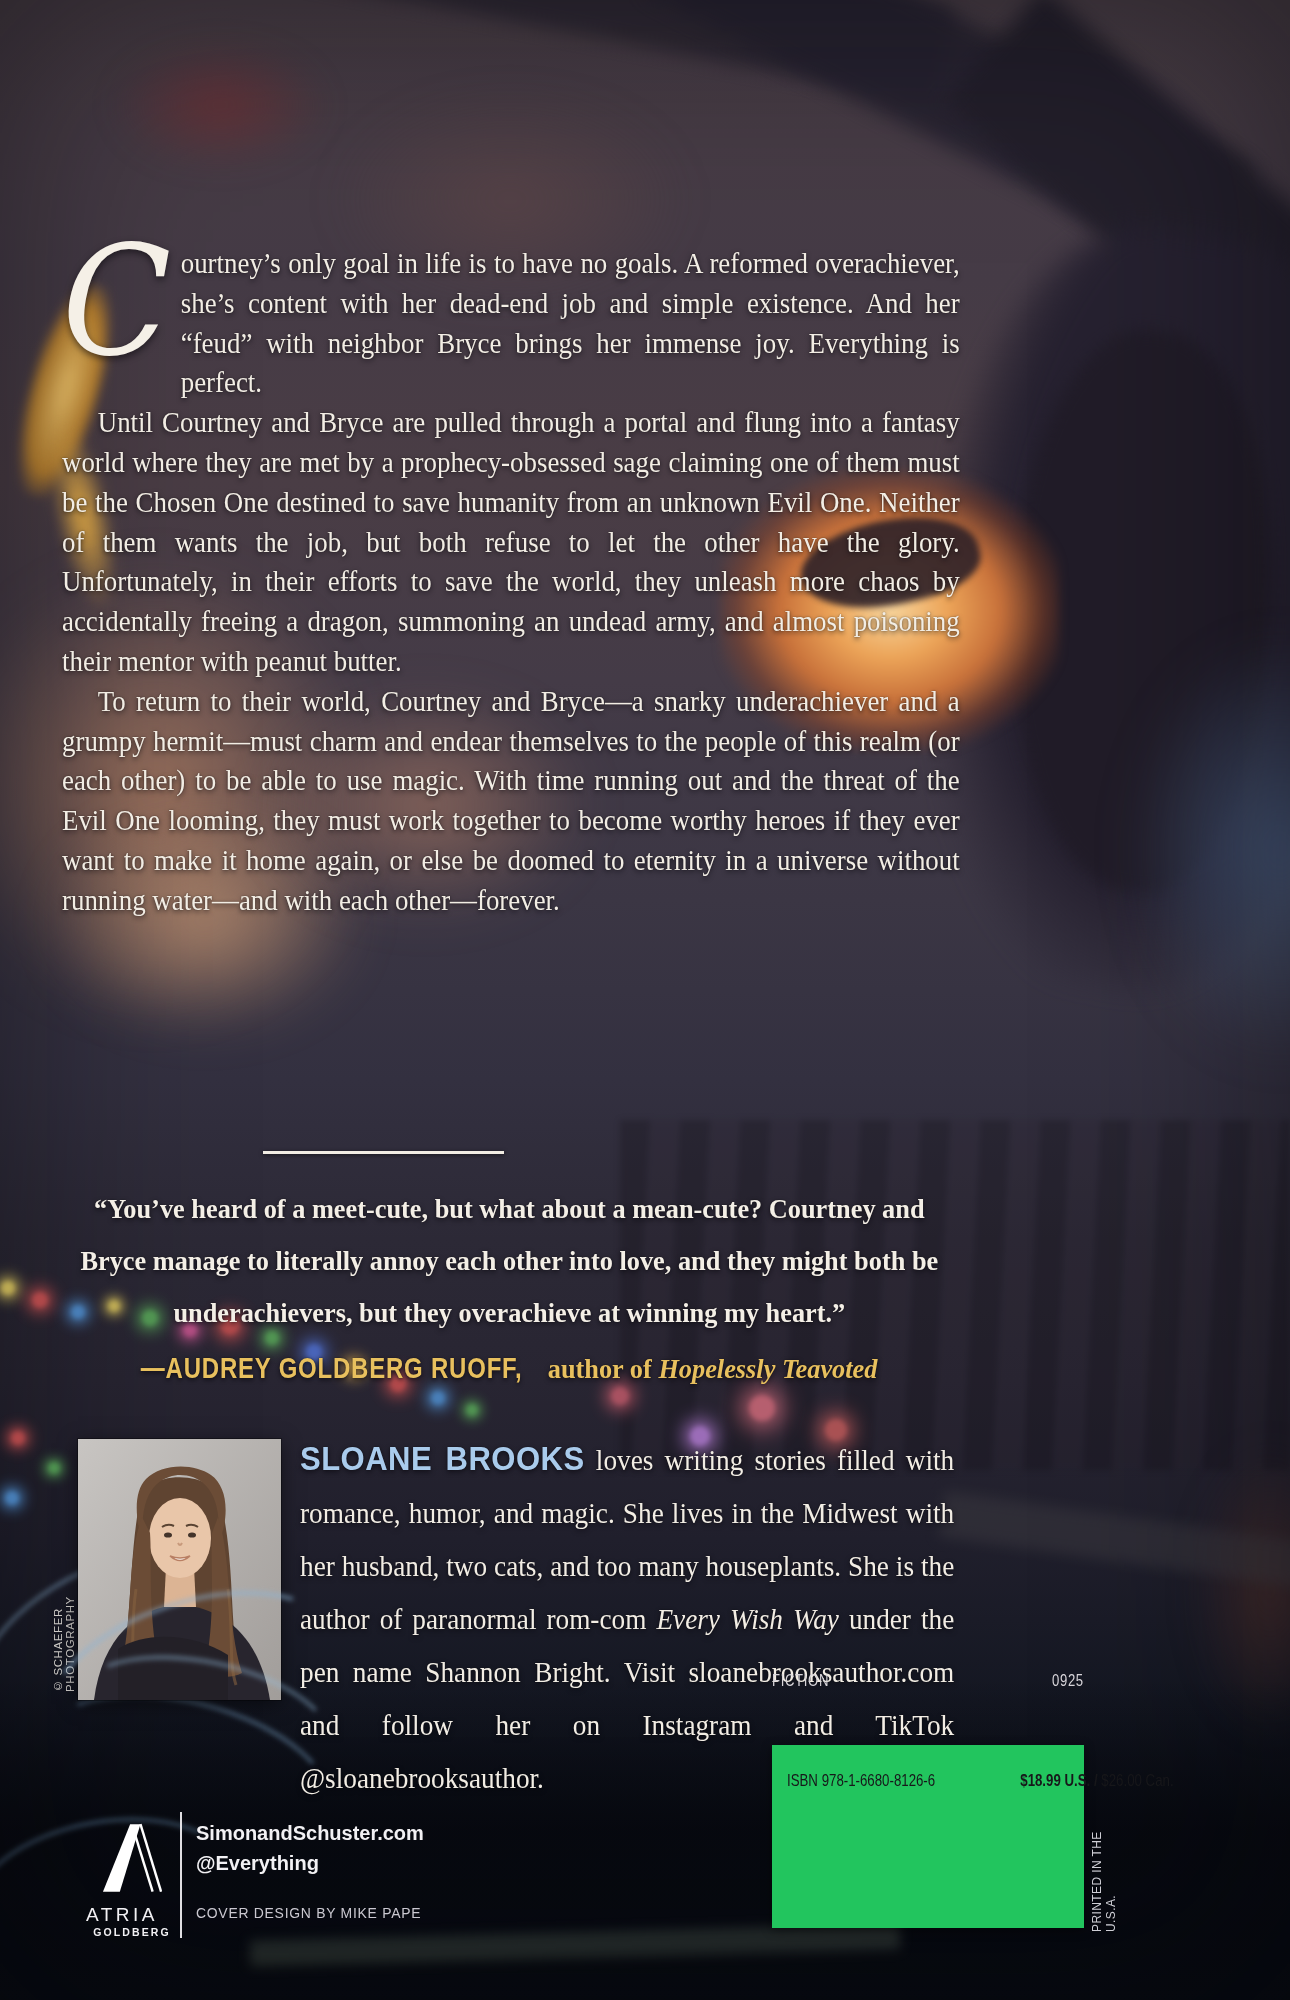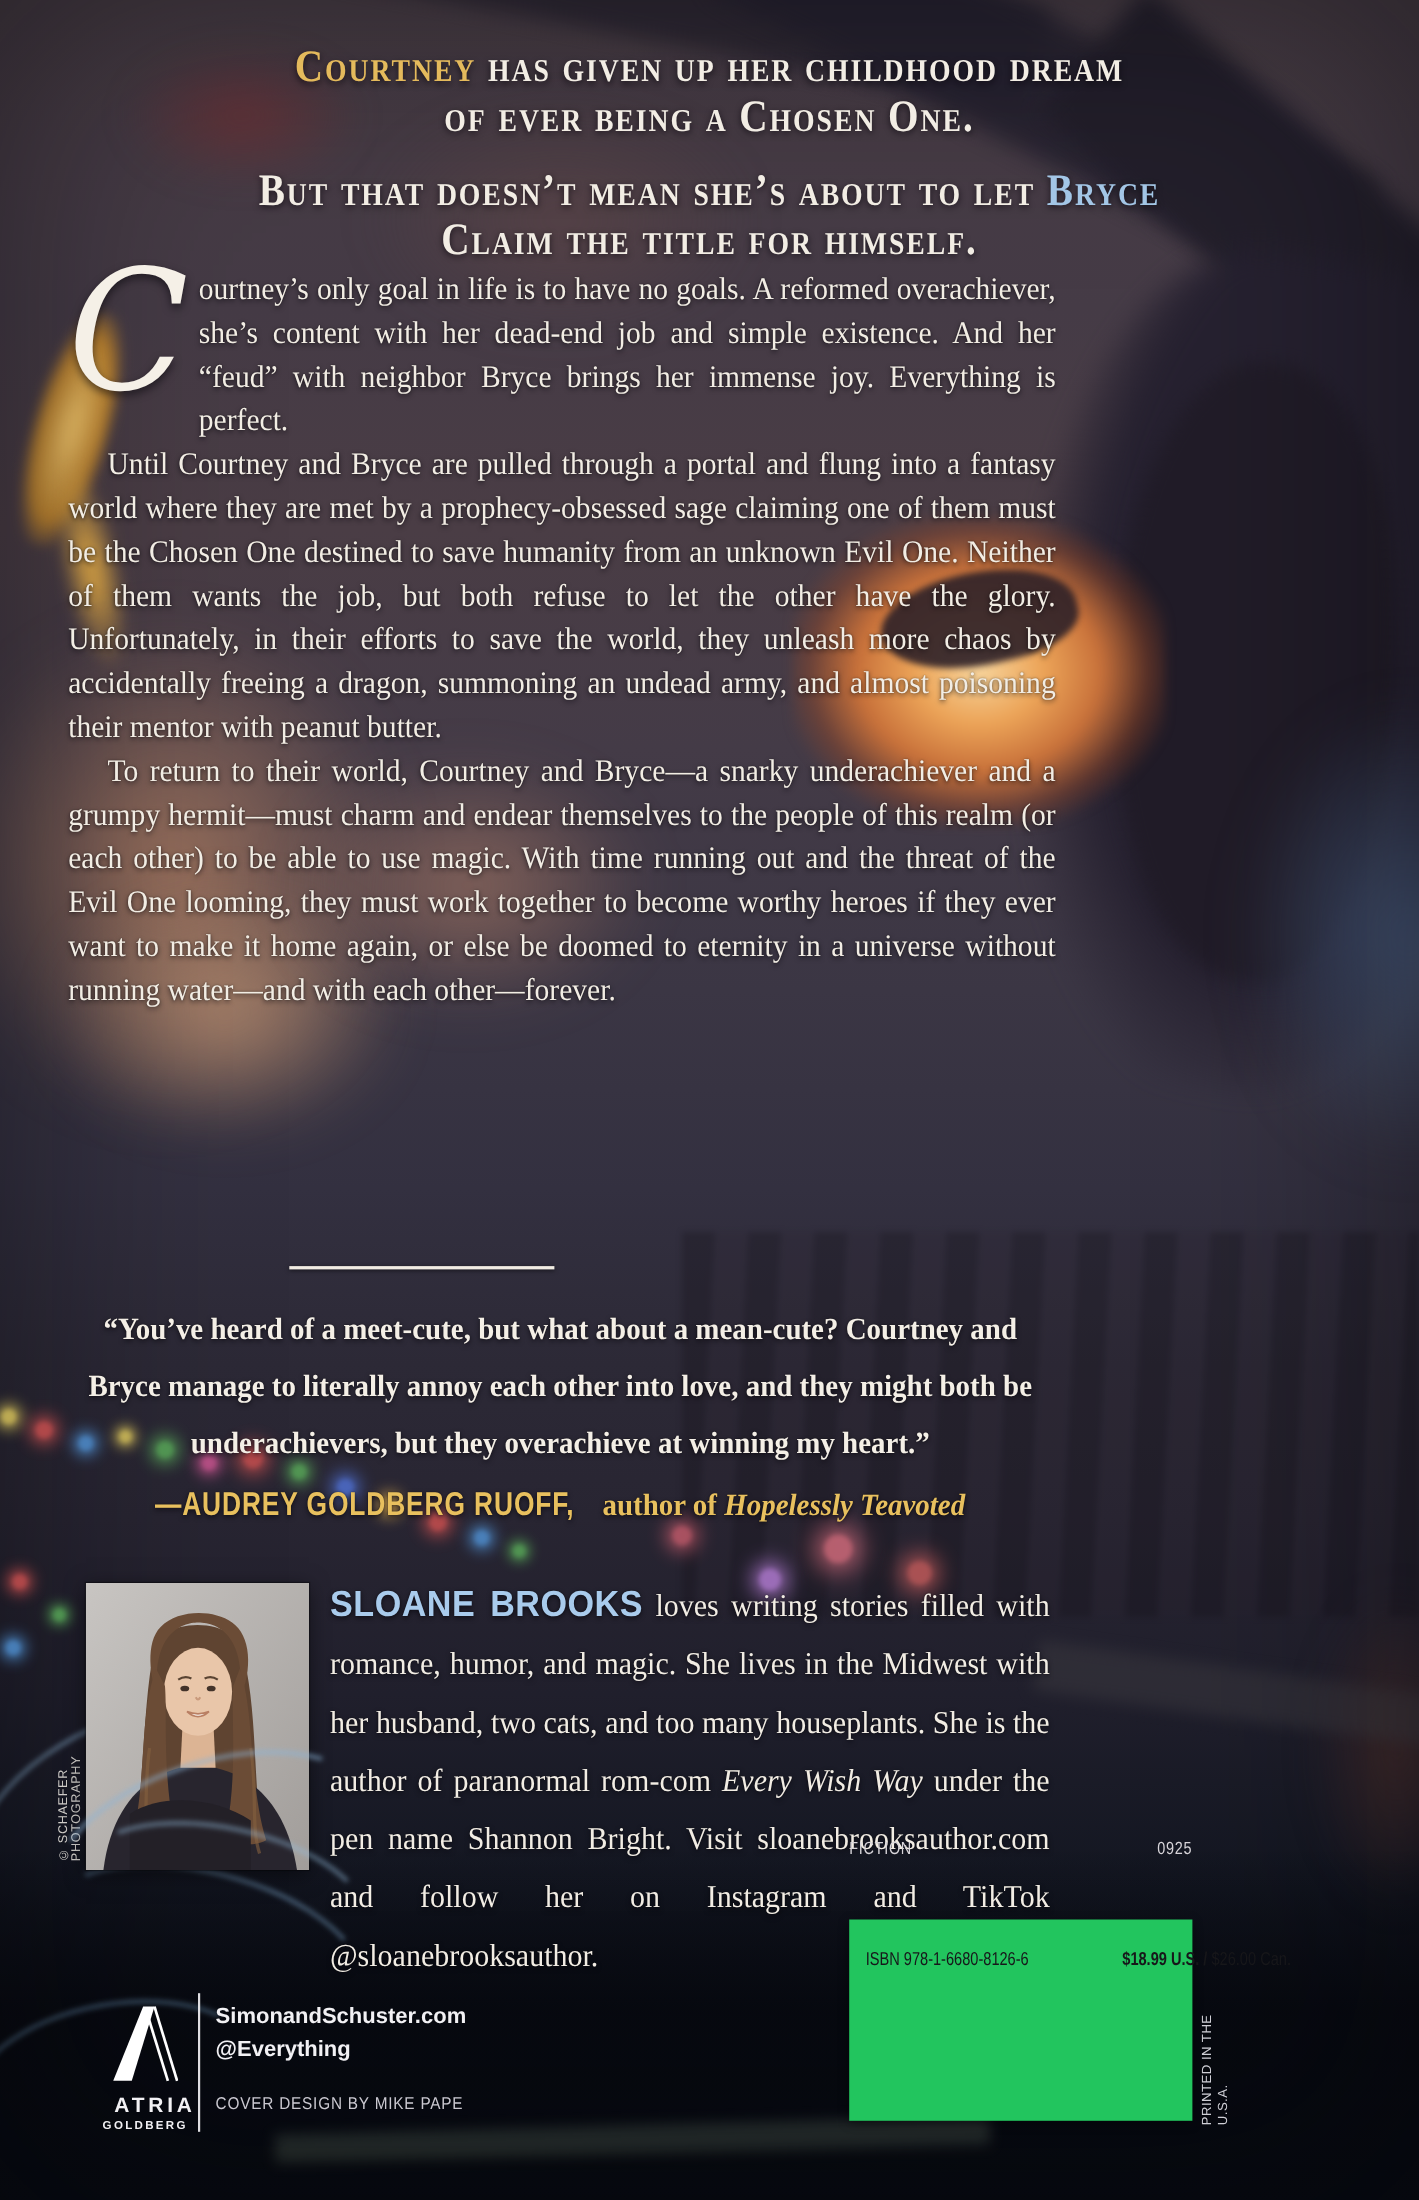--- a/index.html
+++ b/index.html
@@ -74,22 +74,22 @@
   .isbn-row .price{display:inline-block;transform:scaleX(.78);transform-origin:100% 50%;white-space:nowrap;}
   .price b{font-weight:700;}
 
   .printed{position:absolute;top:1800px;left:1090px;height:132px;
     font-family:"Liberation Sans","DejaVu Sans",sans-serif;font-size:12px;
     letter-spacing:.4px;color:#cfcfd6;writing-mode:vertical-rl;transform:rotate(180deg);}
 
   .publisher{position:absolute;top:1812px;left:86px;width:420px;height:140px;
     font-family:"Liberation Sans","DejaVu Sans",sans-serif;color:#f2f1f4;}
   .atria-logo{position:absolute;top:8px;left:16px;width:60px;height:74px;}
-  .atria-name{position:absolute;top:92px;left:0;width:92px;text-align:right;
-    font-weight:700;font-size:19px;letter-spacing:3.5px;}
+  .atria-name{position:absolute;top:92px;left:0;width:92px;text-align:left;
+    font-weight:400;font-size:19px;letter-spacing:3.5px;}
   .atria-imprint{position:absolute;top:114px;left:0;width:92px;text-align:center;
     font-weight:700;font-size:10.5px;letter-spacing:2.1px;}
   .pub-divider{position:absolute;top:0;left:94px;width:2px;height:126px;background:rgba(242,241,244,.92);}
   .pub-site{position:absolute;top:10px;left:110px;font-weight:700;font-size:20px;}
   .pub-social{position:absolute;top:40px;left:110px;font-weight:700;font-size:20px;}
   .pub-design{position:absolute;top:92px;left:110px;font-size:15.5px;letter-spacing:.8px;
     color:#cac8d0;transform:scaleX(.9);transform-origin:0 50%;}
 
   .smoke{position:absolute;border:4px solid transparent;border-radius:50%;
     filter:blur(2.5px);pointer-events:none;}
@@ -154,26 +154,20 @@
         <div style="position: absolute; left: 11px; top: 1431px; width: 14px; height: 14px; border-radius: 50%; background: rgb(201, 79, 79); box-shadow: rgb(201, 79, 79) 0px 0px 12.6px 4.2px; filter: blur(2.5px); opacity: 0.85;"></div>
         <div style="position: absolute; left: 48px; top: 1462px; width: 12px; height: 12px; border-radius: 50%; background: rgb(88, 168, 88); box-shadow: rgb(88, 168, 88) 0px 0px 10.8px 3.6px; filter: blur(2.5px); opacity: 0.85;"></div>
         <div style="position: absolute; left: 5px; top: 1491px; width: 14px; height: 14px; border-radius: 50%; background: rgb(79, 143, 208); box-shadow: rgb(79, 143, 208) 0px 0px 12.6px 4.2px; filter: blur(2.5px); opacity: 0.85;"></div>
         <div style="position: absolute; left: 611px; top: 1387px; width: 18px; height: 18px; border-radius: 50%; background: rgb(192, 90, 106); box-shadow: rgb(192, 90, 106) 0px 0px 16.2px 5.4px; filter: blur(2.5px); opacity: 0.85;"></div>
         <div style="position: absolute; left: 690px; top: 1426px; width: 20px; height: 20px; border-radius: 50%; background: rgb(176, 122, 208); box-shadow: rgb(176, 122, 208) 0px 0px 18px 6px; filter: blur(2.5px); opacity: 0.85;"></div>
         <div style="position: absolute; left: 749px; top: 1395px; width: 26px; height: 26px; border-radius: 50%; background: rgb(208, 106, 122); box-shadow: rgb(208, 106, 122) 0px 0px 23.4px 7.8px; filter: blur(2.5px); opacity: 0.85;"></div>
         <div style="position: absolute; left: 825px; top: 1419px; width: 22px; height: 22px; border-radius: 50%; background: rgb(192, 90, 90); box-shadow: rgb(192, 90, 90) 0px 0px 19.8px 6.6px; filter: blur(2.5px); opacity: 0.85;"></div>
       </div>
   </div>
 
-  <header class="tagline">
-    <div class="tag-line"><span class="gold">Courtney</span><span> has given up her childhood dream</span></div>
-    <div class="tag-line">of ever being a Chosen One.</div>
-    <div class="tag-line tag-block2" style="margin-top:22px;"><span>But that doesn’t mean she’s about to let </span><span class="blue">Bryce</span></div>
-    <div class="tag-line">Claim the title for himself.</div>
-  </header>
 
   <section class="synopsis txtshadow">
     <p><span class="dropcap">C</span><span>ourtney’s only goal in life is to have no goals. A reformed overachiever, she’s content with her dead-end job and simple existence. And her “feud” with neighbor Bryce brings her immense joy. Everything is perfect.</span></p>
     <p class="indent">Until Courtney and Bryce are pulled through a portal and flung into a fantasy world where they are met by a prophecy-obsessed sage claiming one of them must be the Chosen One destined to save humanity from an unknown Evil One. Neither of them wants the job, but both refuse to let the other have the glory. Unfortunately, in their efforts to save the world, they unleash more chaos by accidentally freeing a dragon, summoning an undead army, and almost poisoning their mentor with peanut butter.</p>
     <p class="indent">To return to their world, Courtney and Bryce—a snarky underachiever and a grumpy hermit—must charm and endear themselves to the people of this realm (or each other) to be able to use magic. With time running out and the threat of the Evil One looming, they must work together to become worthy heroes if they ever want to make it home again, or else be doomed to eternity in a universe without running water—and with each other—forever.</p>
   </section>
 
   <div class="divider"></div>
 
   <section class="review txtshadow">

